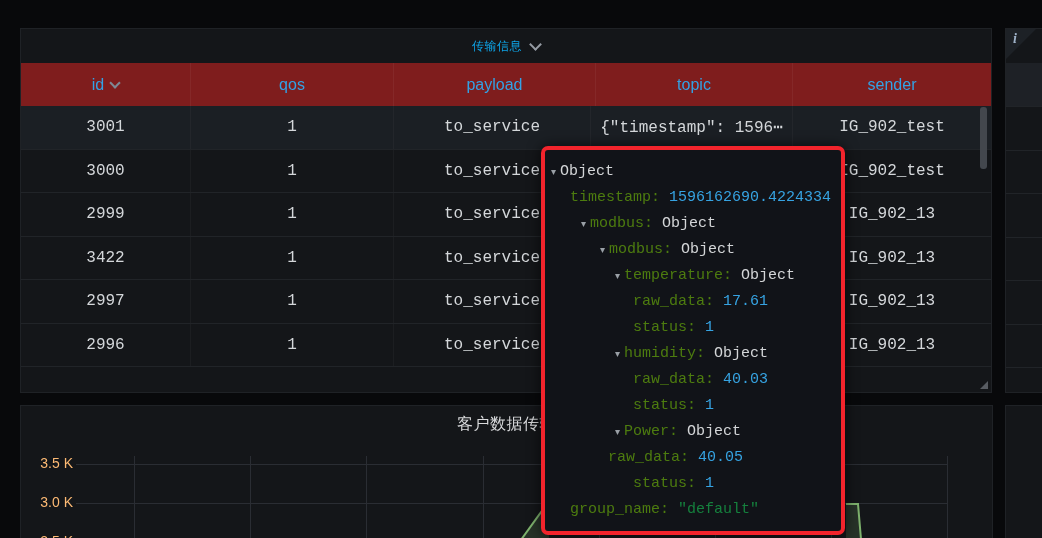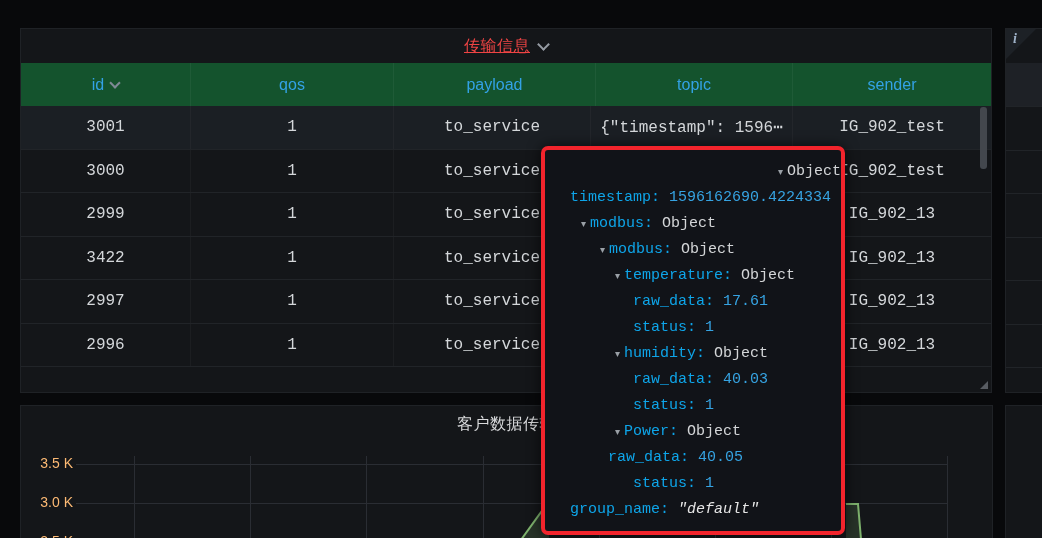--- a/index.html
+++ b/index.html
@@ -4,24 +4,24 @@
 <style>
   html,body{margin:0;padding:0;background:#08090b;}
   .stage{position:relative;width:1042px;height:538px;overflow:hidden;background:#08090b;
          font-family:"Liberation Sans",sans-serif;}
   .panel{position:absolute;background:#141619;border:1px solid #1f2226;box-sizing:border-box;}
 
   
   .table-panel{left:20px;top:28px;width:972px;height:365px;}
   .panel-title-bar{position:absolute;left:0;top:0;width:100%;height:34px;display:flex;
                    align-items:center;justify-content:center;cursor:pointer;}
-  .panel-title{font-size:16px;color:#ef4444;font-weight:500;letter-spacing:.5px;text-decoration:underline;}
+  .panel-title{font-size:12px;color:#0ea5e9;font-weight:500;letter-spacing:.5px;}
   .chev{display:inline-block;width:7px;height:7px;border-right:2px solid #959ba3;
         border-bottom:2px solid #959ba3;transform:rotate(45deg);margin-left:9px;margin-top:-4px;}
-  .thead{position:absolute;left:0;top:34px;width:970px;height:43px;display:flex;background:#14532d;justify-content:center;}
+  .thead{position:absolute;left:0;top:34px;width:970px;height:43px;display:flex;background:#7f1d1d;justify-content:center;}
   .hcell{display:flex;align-items:center;justify-content:center;box-sizing:border-box;
          border-right:1px solid rgba(255,255,255,.05);font-size:16px;color:#33a2e5;font-weight:500;}
   .hcell:last-child{border-right:none;}
   .sort-chev{display:inline-block;width:6px;height:6px;border-right:2px solid #7e8a96;
              border-bottom:2px solid #7e8a96;transform:rotate(45deg);margin-left:7px;margin-top:-3px;}
   .tbody{position:absolute;left:0;top:77px;width:970px;}
   .trow{display:flex;height:43.5px;box-sizing:border-box;border-bottom:1px solid #212428;}
   .trow.hover{background:#1b1f24;}
   .tcell{display:flex;align-items:center;justify-content:center;box-sizing:border-box;
          border-right:1px solid rgba(255,255,255,.035);
@@ -56,24 +56,24 @@
   .chart-svg{position:absolute;left:0;top:0;pointer-events:none;}
 
   
   .popup{position:absolute;left:541px;top:146px;width:304px;height:389px;box-sizing:border-box;
          background:#111318;border:4px solid #f2242c;border-radius:7px;z-index:60;
          box-shadow:0 0 14px rgba(0,0,0,.65);overflow:hidden;}
   .popup-body{padding-top:9px;}
   .jline{height:26px;line-height:26px;white-space:nowrap;
          font-family:"Liberation Mono","DejaVu Sans Mono",monospace;font-size:15px;}
   .jarrow{color:#9aa0a6;font-size:10px;margin-right:4px;font-family:"DejaVu Sans",sans-serif;}
-  .jkey{color:#0ea5e9;}
+  .jkey{color:#4d7c0f;}
   .jobj{color:#d4d6d8;}
   .jnum{color:#36a3e2;}
-  .jstr{color:#e5e5e5;font-style:italic;}
+  .jstr{color:#15803d;}
 </style>
 </head>
 <body>
 
 <div class="stage">
 
   <div class="panel table-panel">
     <div class="panel-title-bar">
       <span class="panel-title">传输信息</span>
       <span class="chev"></span>
@@ -185,21 +185,21 @@
         <polyline points="492,145 528,95" fill="none" stroke="#7eb26d" stroke-width="2"></polyline>
         <polygon points="825,98 837,98 841,145 841,145 825,145" fill="#7eb26d" fill-opacity="0.18"></polygon>
         <polyline points="825,98 837,98 841,145" fill="none" stroke="#7eb26d" stroke-width="2"></polyline>
       </svg>
   </div>
 
   <div class="panel right-bottom-panel"></div>
 
   <div class="popup">
     <div class="popup-body">
-        <div class="jline" style="padding-left: 0; text-align: right;"><span class="jarrow">▾</span><span class="jobj">Object</span></div>
+        <div class="jline" style="padding-left: 6px;"><span class="jarrow">▾</span><span class="jobj">Object</span></div>
         <div class="jline" style="padding-left: 25px;"><span class="jkey">timestamp: </span><span class="jnum">1596162690.4224334</span></div>
         <div class="jline" style="padding-left: 36px;"><span class="jarrow">▾</span><span class="jkey">modbus: </span><span class="jobj">Object</span></div>
         <div class="jline" style="padding-left: 55px;"><span class="jarrow">▾</span><span class="jkey">modbus: </span><span class="jobj">Object</span></div>
         <div class="jline" style="padding-left: 70px;"><span class="jarrow">▾</span><span class="jkey">temperature: </span><span class="jobj">Object</span></div>
         <div class="jline" style="padding-left: 88px;"><span class="jkey">raw_data: </span><span class="jnum">17.61</span></div>
         <div class="jline" style="padding-left: 88px;"><span class="jkey">status: </span><span class="jnum">1</span></div>
         <div class="jline" style="padding-left: 70px;"><span class="jarrow">▾</span><span class="jkey">humidity: </span><span class="jobj">Object</span></div>
         <div class="jline" style="padding-left: 88px;"><span class="jkey">raw_data: </span><span class="jnum">40.03</span></div>
         <div class="jline" style="padding-left: 88px;"><span class="jkey">status: </span><span class="jnum">1</span></div>
         <div class="jline" style="padding-left: 70px;"><span class="jarrow">▾</span><span class="jkey">Power: </span><span class="jobj">Object</span></div>

